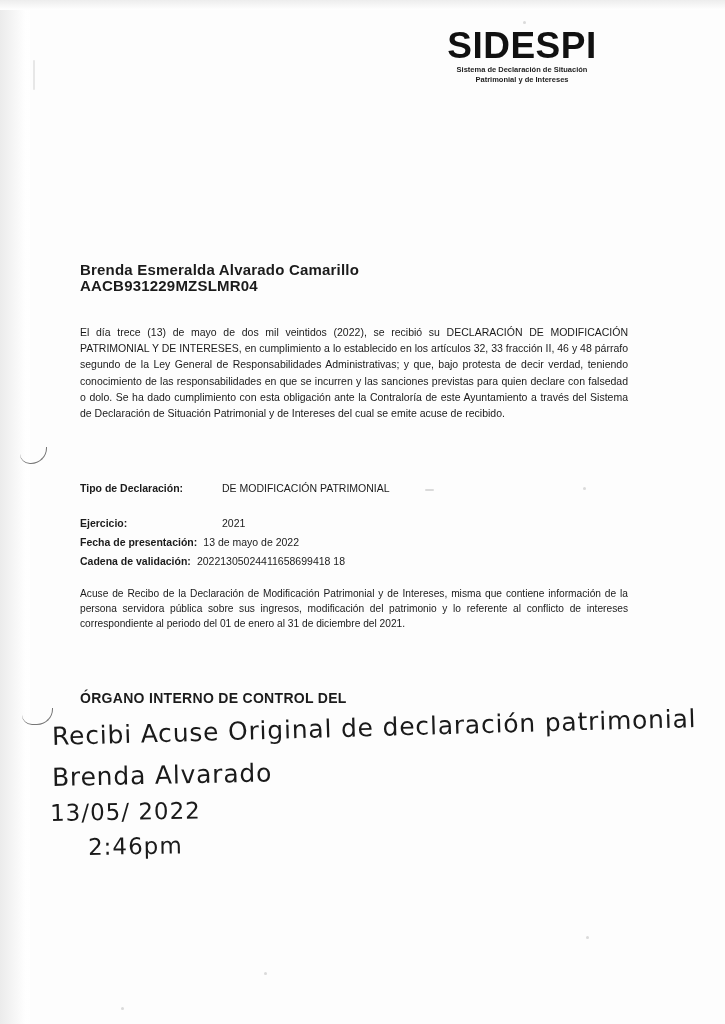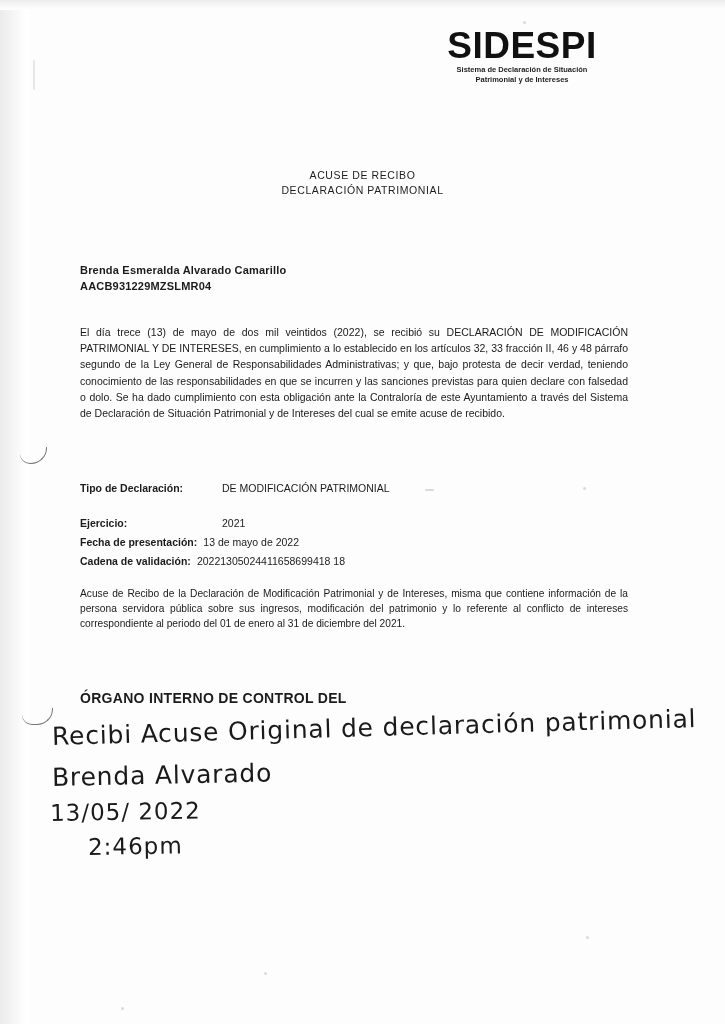--- a/index.html
+++ b/index.html
@@ -74,21 +74,21 @@
     letter-spacing: .6px;
     line-height: 15px;
     color: #1d1d1d;
   }
 
   
   .person {
     position: absolute;
     left: 80px;
     top: 262px;
-    font-size: 11px;
+    font-size: 15px;
     font-weight: bold;
     line-height: 16px;
     letter-spacing: .2px;
   }
 
   
   .body-par {
     position: absolute;
     left: 80px;
     top: 324px;
@@ -212,24 +212,20 @@
   <div class="hand-squiggle" style="left:22px;top:708px;width:30px;"></div>
 
   <div class="logo-block">
     <div class="logo-word">SIDESPI</div>
     <div class="logo-sub">
       <div>Sistema de Declaración de Situación</div>
       <div>Patrimonial y de Intereses</div>
     </div>
   </div>
 
-  <div class="doc-title">
-    <div>ACUSE DE RECIBO</div>
-    <div>DECLARACIÓN PATRIMONIAL</div>
-  </div>
 
   <div class="person">
     <div>Brenda Esmeralda Alvarado Camarillo</div>
     <div>AACB931229MZSLMR04</div>
   </div>
 
   <div class="body-par">El día trece (13) de mayo de dos mil veintidos (2022), se recibió su DECLARACIÓN DE MODIFICACIÓN PATRIMONIAL Y DE INTERESES, en cumplimiento a lo establecido en los artículos 32, 33 fracción II, 46 y 48 párrafo segundo de la Ley General de Responsabilidades Administrativas; y que, bajo protesta de decir verdad, teniendo conocimiento de las responsabilidades en que se incurren y las sanciones previstas para quien declare con falsedad o dolo. Se ha dado cumplimiento con esta obligación ante la Contraloría de este Ayuntamiento a través del Sistema de Declaración de Situación Patrimonial y de Intereses del cual se emite acuse de recibido.</div>
 
   <div class="fields">
     <div class="field-row">

